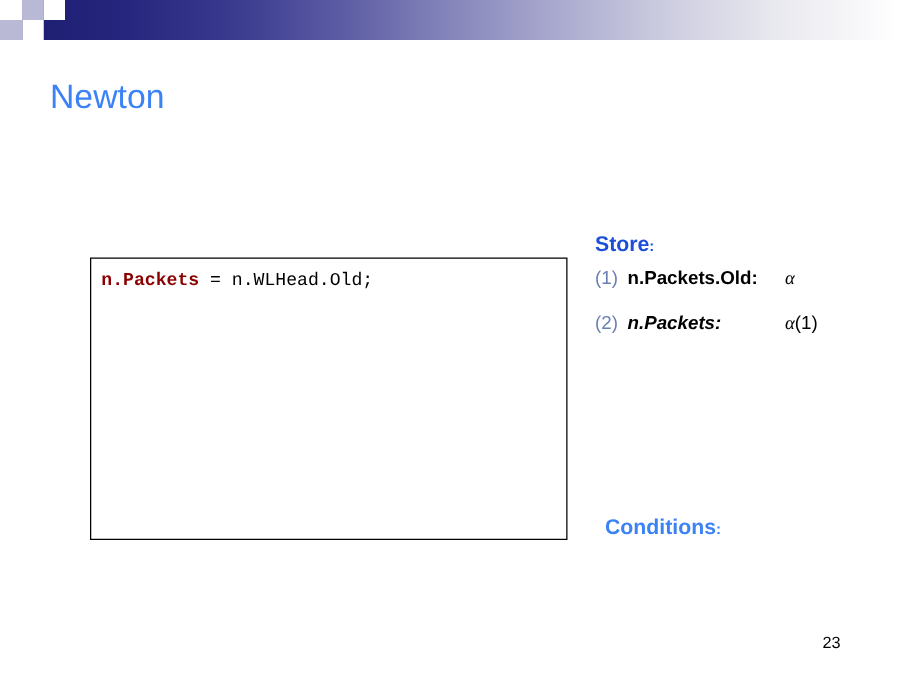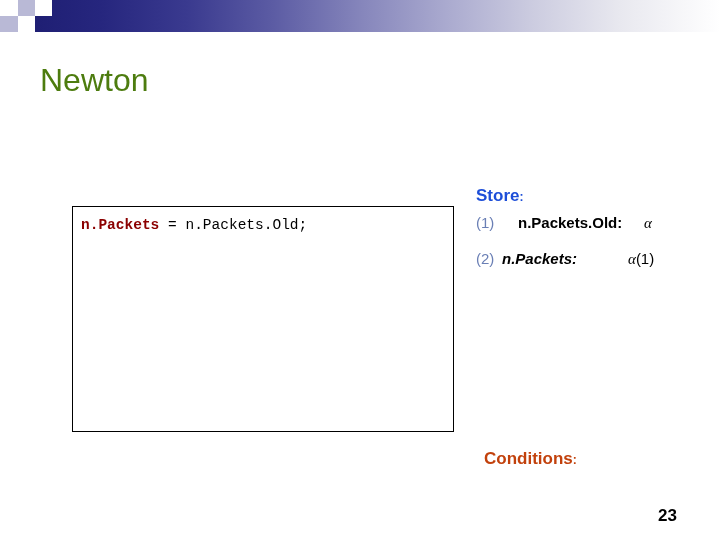--- a/index.html
+++ b/index.html
@@ -52,22 +52,22 @@
     background: #b9b9d6;
   }
   .sq-p1 { left: 18px; top: 0px;  width: 17px; height: 16px; }
   .sq-p2 { left: 0px;  top: 16px; width: 18px; height: 16px; }
 
   
   .slide-title {
     position: absolute;
     left: 40px;
     top: 62px;
-    font-size: 32px;
-    color: #4d7c0f;
+    font-size: 27px;
+    color: #3b82f6;
     font-weight: normal;
     letter-spacing: 0px;
     font-family: "Liberation Sans", sans-serif;
   }
 
   
   .code-box {
     position: absolute;
     left: 72px;
     top: 206px;
@@ -130,63 +130,62 @@
     font-family: "Liberation Serif", serif;
     font-style: italic;
     font-size: 15px;
   }
   .store-row .tag {
     font-weight: normal;
   }
   .row-1 { top: 214px; }
   .row-2 { top: 250px; }
 
-  .w-name-1 { width: 126px; margin-left: 16px; }
+  .w-name-1 { width: 126px; }
   .w-name-2 { width: 126px; font-style: italic; }
 
   .cond-head {
     position: absolute;
     left: 484px;
     top: 412px;
     font-size: 17px;
     font-weight: bold;
-    color: #c2410c;
-    margin-top: 37px;
+    color: #3b82f6;
   }
   .cond-head .tiny {
     font-size: 12px;
     font-weight: bold;
   }
 
   
   .page-num {
     position: absolute;
     left: 658px;
     top: 506px;
-    font-size: 17px;
-    font-weight: bold;
+    font-size: 13px;
+    font-weight: normal;
     color: #000000;
   }
 </style>
 </head>
 <body>
 
 <div class="banner">
   <div class="banner-grad"></div>
   <div class="sq-pale sq-p1"></div>
   <div class="sq-pale sq-p2"></div>
   <div class="banner-sq sq-a"></div>
   <div class="banner-sq sq-b"></div>
   <div class="banner-sq sq-c"></div>
 </div>
 
 <div class="slide-title">Newton</div>
 
 <div class="code-box">
-  <div class="code-line cl-1"><span class="kw">n.Packets</span><span> = n.Packets.Old;</span></div>
+  <div class="code-line cl-1"><span class="kw">n.Packets</span><span> = n.WLHead.Old;</span></div>
 </div>
 
 <div class="store-head"><span>Store</span><span class="tiny">:</span></div>
 
 <div class="store-row row-1">
   <span class="num">(1)</span><span class="nm w-name-1">n.Packets.Old:</span><span class="alpha">α</span>
 </div>
 <div class="store-row row-2">
   <span class="num">(2)</span><span class="nm w-name-2">n.Packets:</span><span class="alpha">α</span><span class="tag">(1)</span>
 </div>

